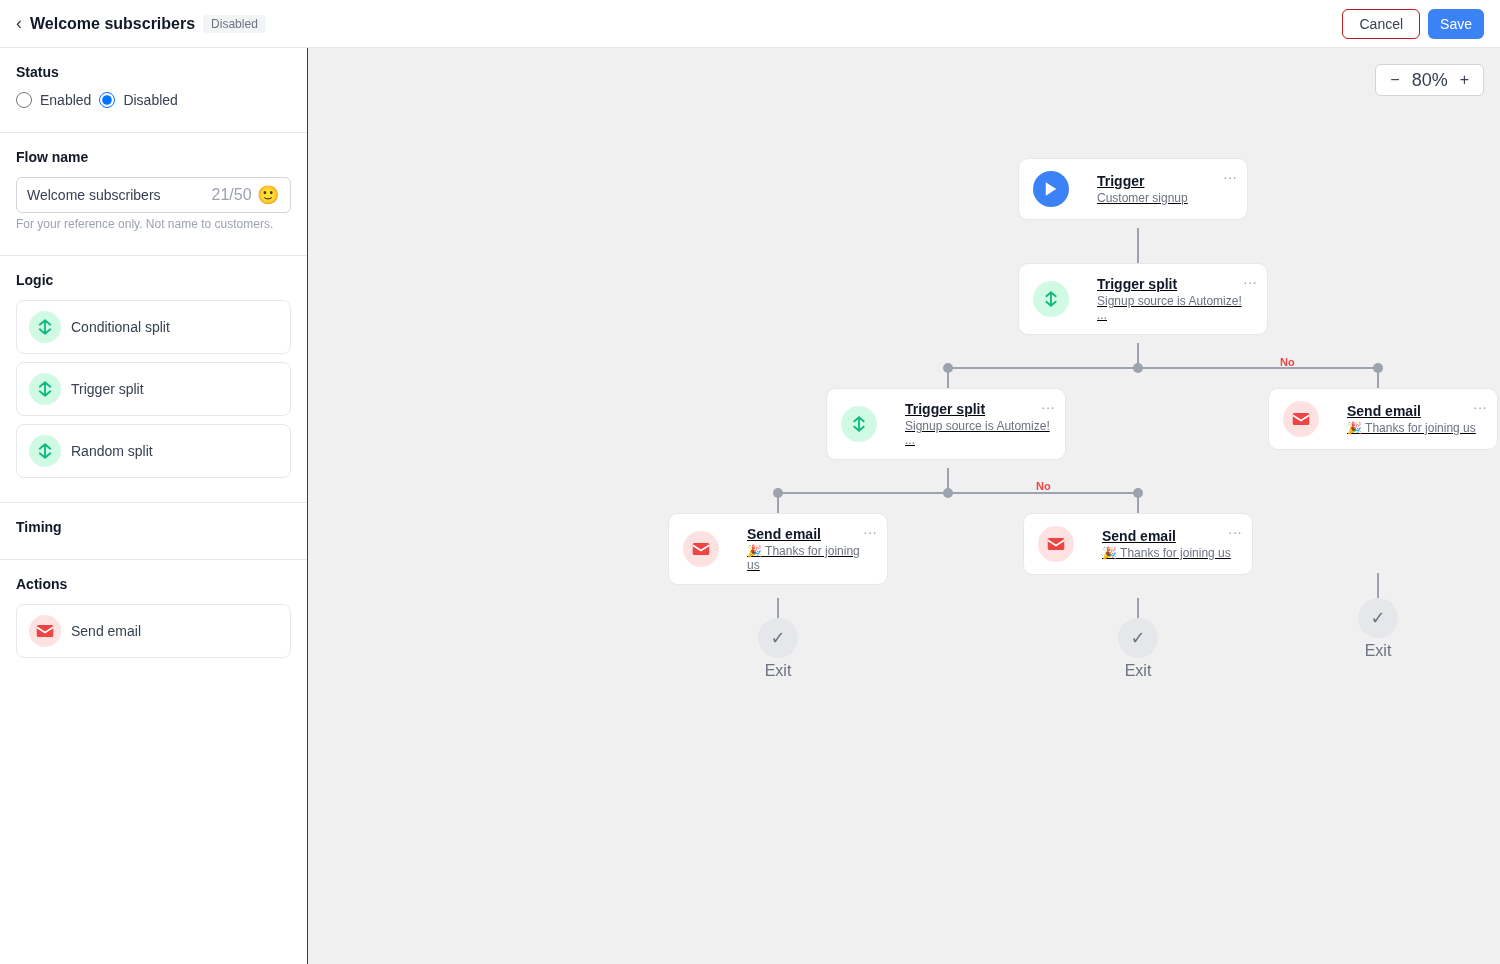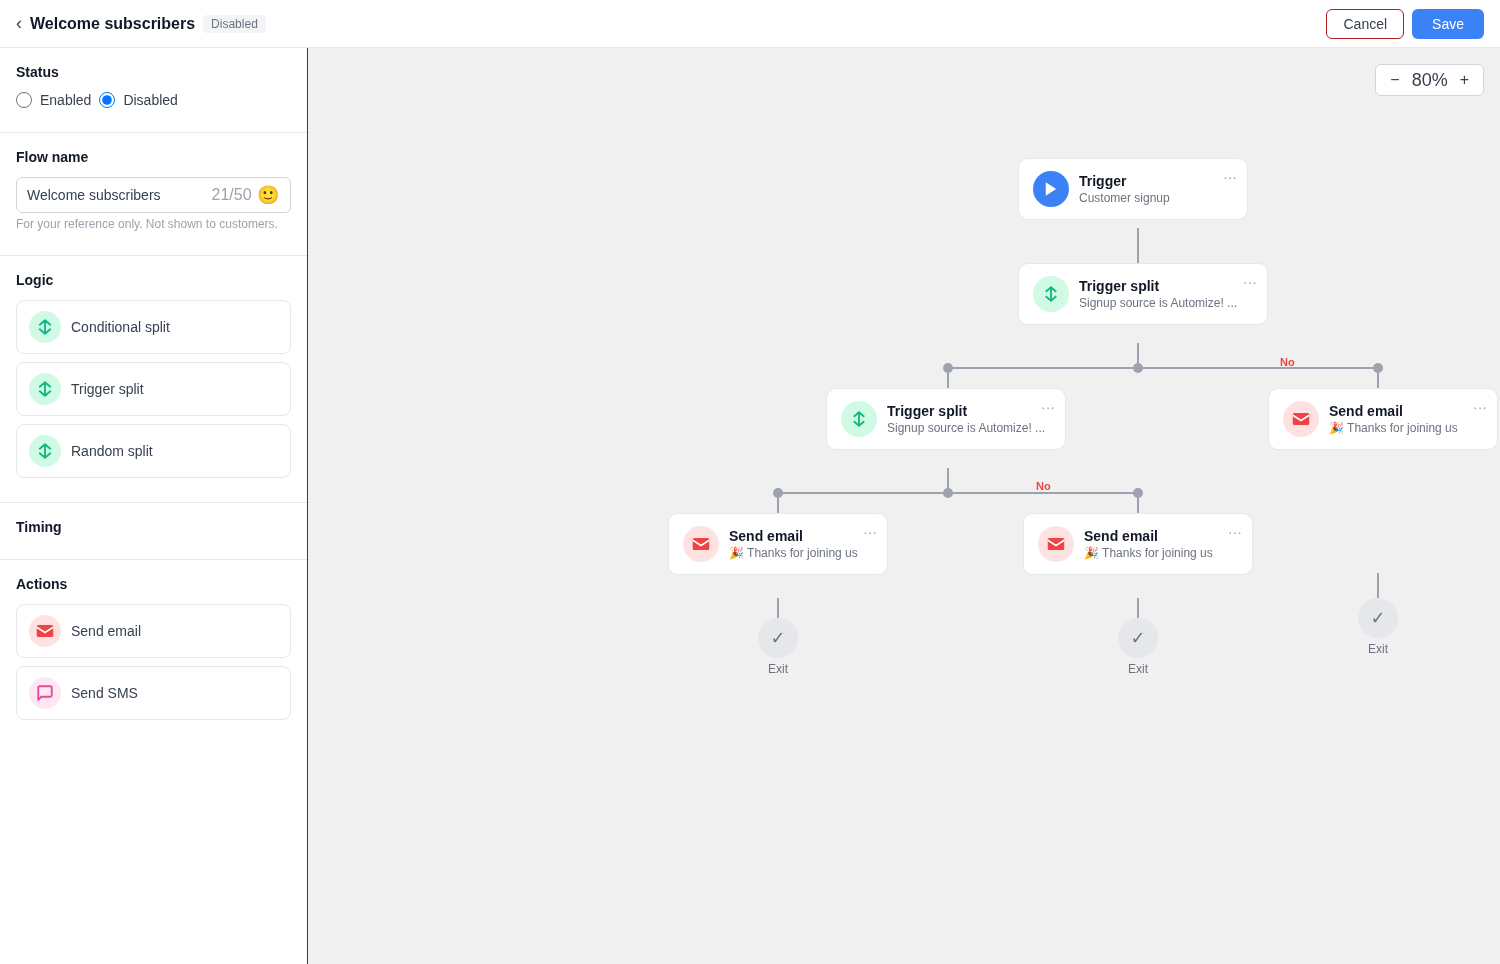--- a/index.html
+++ b/index.html
@@ -18,21 +18,21 @@
     .status-badge {
       background: #f3f4f6; color: #6b7280; font-size: 12px;
       padding: 2px 8px; border-radius: 4px; font-weight: 500;
     }
     .header-right { display: flex; gap: 8px; }
     .btn-cancel {
       padding: 6px 16px; border: 1px solid #b91c1c; background: #fff;
       border-radius: 6px; cursor: pointer; font-size: 14px; color: #374151;
     }
     .btn-save {
-      padding: 6px 20px; border: none; background: #3b82f6;
+      padding: 6px 12px; border: none; background: #3b82f6;
       border-radius: 6px; cursor: pointer; font-size: 14px; color: #fff; font-weight: 500;
     }
 
     
     .main { display: flex; flex: 1; overflow: hidden; }
 
     
     .sidebar {
       width: 308px; background: #fff; border-right: 1px solid #0c4a6e;
       overflow-y: auto; flex-shrink: 0; padding: 16px;
@@ -83,41 +83,42 @@
     
     .flow-diagram {
       position: absolute; top: 60px; left: 340px;
       width: 900px; height: 700px;
     }
 
     
     .node {
       position: absolute; background: #fff; border: 1px solid #e5e7eb;
       border-radius: 10px; padding: 12px 14px;
-      display: flex; align-items: center; gap: 10px;
+      display: flex; align-items: center; gap: 28px;
       min-width: 200px;
+      text-decoration: underline;
     }
     .node-menu { position: absolute; top: 10px; right: 10px; color: #9ca3af; font-size: 14px; cursor: pointer; }
     .node-icon { width: 36px; height: 36px; border-radius: 50%; display: flex; align-items: center; justify-content: center; flex-shrink: 0; }
     .node-icon-blue { background: #3b82f6; }
     .node-content { flex: 1; }
     .node-title { font-size: 14px; font-weight: 600; color: #111827; }
     .node-subtitle { font-size: 12px; color: #6b7280; margin-top: 2px; }
 
     
     .flow-svg { position: absolute; top: 0; left: 0; width: 100%; height: 100%; pointer-events: none; }
 
     .exit-node {
       position: absolute; display: flex; flex-direction: column; align-items: center; gap: 4px;
     }
     .exit-circle {
       width: 40px; height: 40px; border-radius: 50%; background: #e5e7eb;
       display: flex; align-items: center; justify-content: center; color: #6b7280; font-size: 18px;
     }
-    .exit-label { font-size: 12px; color: #6b7280; }
+    .exit-label { font-size: 16px; color: #6b7280; }
 
     .branch-label {
       position: absolute; font-size: 11px; font-weight: 600;
     }
     .branch-yes { color: #10b981; margin-top: 36px; }
     .branch-no { color: #ef4444; }
   </style>
 </head>
 <body>
 
@@ -153,21 +154,21 @@
 
     <hr class="divider">
 
     <div class="sidebar-section">
       <div class="sidebar-section-title">Flow name</div>
       <div class="flow-name-input-wrapper">
         <input type="text" class="flow-name-input" value="Welcome subscribers" style="">
         <span class="char-count">21/50</span>
         <span style="margin-left:6px;font-size:18px;cursor:pointer;">🙂</span>
       </div>
-      <div class="flow-name-hint">For your reference only. Not shown to customers.</div>
+      <div class="flow-name-hint">For your reference only. Not name to customers.</div>
     </div>
 
     <hr class="divider">
 
     <div class="sidebar-section">
       <div class="sidebar-section-title">Logic</div>
       <div class="logic-item">
         <div class="item-icon icon-green">
           <svg width="18" height="18" viewBox="0 0 24 24" fill="none" stroke="#10b981" stroke-width="2.5" stroke-linecap="round" stroke-linejoin="round">
               <path d="M12 3v18M5 9l7-6 7 6M5 15l7 6 7-6"></path>
@@ -204,28 +205,20 @@
     <div class="sidebar-section">
       <div class="sidebar-section-title">Actions</div>
       <div class="action-item">
         <div class="item-icon icon-red">
           <svg width="18" height="14" viewBox="0 0 24 18" fill="none">
               <rect x="1" y="1" width="22" height="16" rx="2" fill="#ef4444"></rect>
               <path d="M1 4l11 7 11-7" stroke="#fff" stroke-width="2"></path>
             </svg>
         </div>
         <span class="item-label">Send email</span>
-      </div>
-      <div class="action-item">
-        <div class="item-icon icon-pink">
-          <svg width="18" height="18" viewBox="0 0 24 24" fill="none" stroke="#ec4899" stroke-width="2.5" stroke-linecap="round" stroke-linejoin="round">
-              <path d="M21 15a2 2 0 01-2 2H7l-4 4V5a2 2 0 012-2h14a2 2 0 012 2z"></path>
-            </svg>
-        </div>
-        <span class="item-label">Send SMS</span>
       </div>
     </div>
 
   </div>
 
   <div class="canvas">
 
     <div class="canvas-toolbar">
       <button class="zoom-btn">−</button>
       <span class="zoom-label">80%</span>

